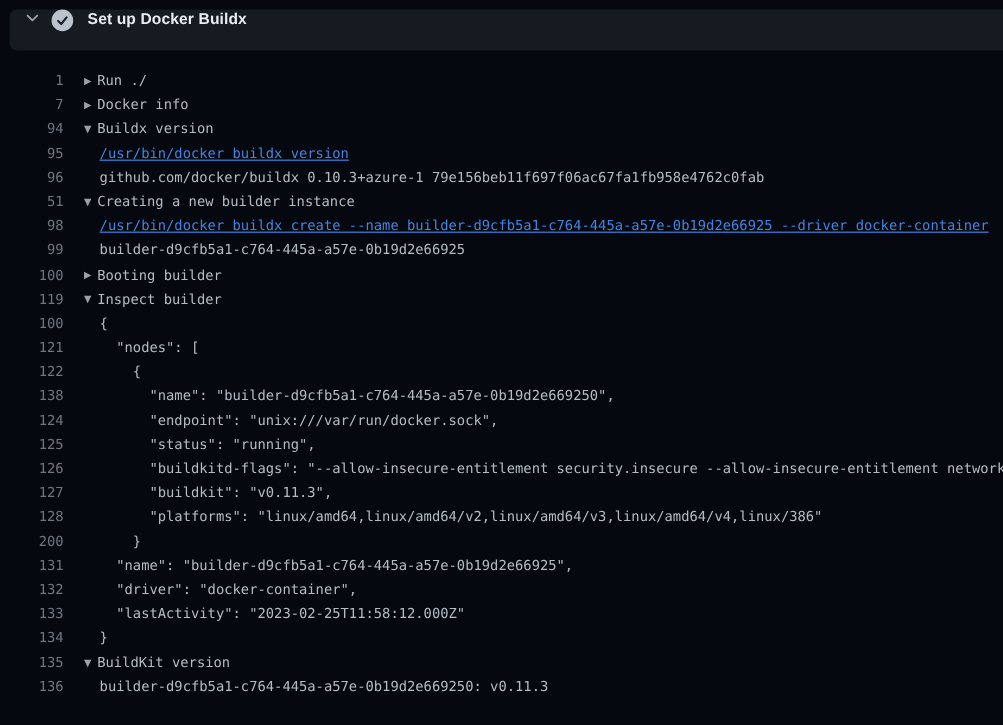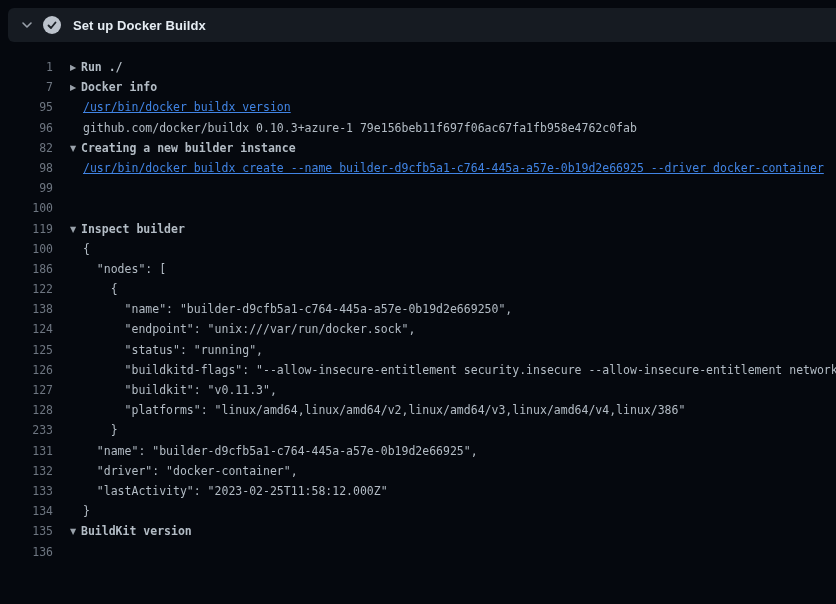--- a/index.html
+++ b/index.html
@@ -6,21 +6,21 @@
   body {
     width:836px; height:604px; overflow:hidden;
     background:#05080e;
     font-family:"Liberation Sans", sans-serif;
   }
   .app { position:relative; width:836px; height:604px; }
 
   .step-header {
     position:absolute; top:8px; left:8px; right:0; height:34px;
     background:#161b22; border-radius:6px 0 0 6px;
-    display:flex; align-items:center;
+    display:flex; 
     cursor:pointer;
   }
   .chev { margin-left:12px; width:14px; height:14px; display:flex; align-items:center; justify-content:center; }
   .check {
     margin-left:9px; width:18px; height:18px; border-radius:50%;
     background:#bcc3cc; display:flex; align-items:center; justify-content:center;
   }
   .step-title { margin-left:12px; color:#e6edf3; font-size:13px; font-weight:600; letter-spacing:.1px; }
 
   .log {
@@ -28,21 +28,21 @@
     padding-top:15px;
     font-family:"DejaVu Sans Mono", monospace;
     font-size:11.5px;
     overflow:hidden;
   }
   .line { height:20.2px; line-height:20.2px; display:flex; white-space:pre; overflow:hidden; }
   .num  { flex:0 0 53px; text-align:right; color:#6e7681; cursor:pointer; }
   .content { color:#b3bcc5; }
   .content.output  { margin-left:30px;text-align:center; }
   .content.command { margin-left:30px; color:#4184e4;text-decoration:underline; }
-  .content.group_collapsed, .content.group_expanded { margin-left:17px; cursor:pointer;font-weight:bold; }
+  .content.group_collapsed, .content.group_expanded { margin-left:17px; cursor:pointer; }
   .arrow {
     display:inline-block; width:11px;
     font-family:"DejaVu Sans", sans-serif;
     font-size:8px; color:#99a1aa; vertical-align:1px;
   }
 </style>
 </head>
 <body>
 
 <div class="app">
@@ -58,39 +58,40 @@
         <path d="M2.5 6.5 L5 9 L9.5 3.5" fill="none" stroke="#1b2127" stroke-width="1.8" stroke-linecap="round" stroke-linejoin="round"></path>
       </svg>
     </span>
     <span class="step-title">Set up Docker Buildx</span>
   </div>
 
   <div class="log">
     <div id="log-lines">
         <div class="line"><span class="num">1</span><span class="content group_collapsed"><span class="arrow">▶</span><span>Run ./</span></span></div>
         <div class="line"><span class="num">7</span><span class="content group_collapsed"><span class="arrow">▶</span><span>Docker info</span></span></div>
+        <div class="line"><span class="num">94</span><span class="content group_expanded"><span class="arrow">▼</span><span>Buildx version</span></span></div>
         <div class="line"><span class="num">95</span><span class="content command">/usr/bin/docker buildx version</span></div>
         <div class="line"><span class="num">96</span><span class="content output">github.com/docker/buildx 0.10.3+azure-1 79e156beb11f697f06ac67fa1fb958e4762c0fab</span></div>
-        <div class="line"><span class="num">82</span><span class="content group_expanded"><span class="arrow">▼</span><span>Creating a new builder instance</span></span></div>
+        <div class="line"><span class="num">51</span><span class="content group_expanded"><span class="arrow">▼</span><span>Creating a new builder instance</span></span></div>
         <div class="line"><span class="num">98</span><span class="content command">/usr/bin/docker buildx create --name builder-d9cfb5a1-c764-445a-a57e-0b19d2e66925 --driver docker-container</span></div>
-        <div class="line"><span class="num">99</span></div>
-        <div class="line"><span class="num">100</span></div>
+        <div class="line"><span class="num">99</span><span class="content output">builder-d9cfb5a1-c764-445a-a57e-0b19d2e66925</span></div>
+        <div class="line"><span class="num">100</span><span class="content group_collapsed"><span class="arrow">▶</span><span>Booting builder</span></span></div>
         <div class="line"><span class="num">119</span><span class="content group_expanded"><span class="arrow">▼</span><span>Inspect builder</span></span></div>
         <div class="line"><span class="num">100</span><span class="content output">{</span></div>
-        <div class="line"><span class="num">186</span><span class="content output">  "nodes": [</span></div>
+        <div class="line"><span class="num">121</span><span class="content output">  "nodes": [</span></div>
         <div class="line"><span class="num">122</span><span class="content output">    {</span></div>
         <div class="line"><span class="num">138</span><span class="content output">      "name": "builder-d9cfb5a1-c764-445a-a57e-0b19d2e669250",</span></div>
         <div class="line"><span class="num">124</span><span class="content output">      "endpoint": "unix:///var/run/docker.sock",</span></div>
         <div class="line"><span class="num">125</span><span class="content output">      "status": "running",</span></div>
         <div class="line"><span class="num">126</span><span class="content output">      "buildkitd-flags": "--allow-insecure-entitlement security.insecure --allow-insecure-entitlement network.host",</span></div>
         <div class="line"><span class="num">127</span><span class="content output">      "buildkit": "v0.11.3",</span></div>
         <div class="line"><span class="num">128</span><span class="content output">      "platforms": "linux/amd64,linux/amd64/v2,linux/amd64/v3,linux/amd64/v4,linux/386"</span></div>
-        <div class="line"><span class="num">233</span><span class="content output">    }</span></div>
+        <div class="line"><span class="num">200</span><span class="content output">    }</span></div>
         <div class="line"><span class="num">131</span><span class="content output">  "name": "builder-d9cfb5a1-c764-445a-a57e-0b19d2e66925",</span></div>
         <div class="line"><span class="num">132</span><span class="content output">  "driver": "docker-container",</span></div>
         <div class="line"><span class="num">133</span><span class="content output">  "lastActivity": "2023-02-25T11:58:12.000Z"</span></div>
         <div class="line"><span class="num">134</span><span class="content output">}</span></div>
         <div class="line"><span class="num">135</span><span class="content group_expanded"><span class="arrow">▼</span><span>BuildKit version</span></span></div>
-        <div class="line"><span class="num">136</span></div>
+        <div class="line"><span class="num">136</span><span class="content output">builder-d9cfb5a1-c764-445a-a57e-0b19d2e669250: v0.11.3</span></div>
       </div>
   </div>
 
 </div>
 
 </body></html>

